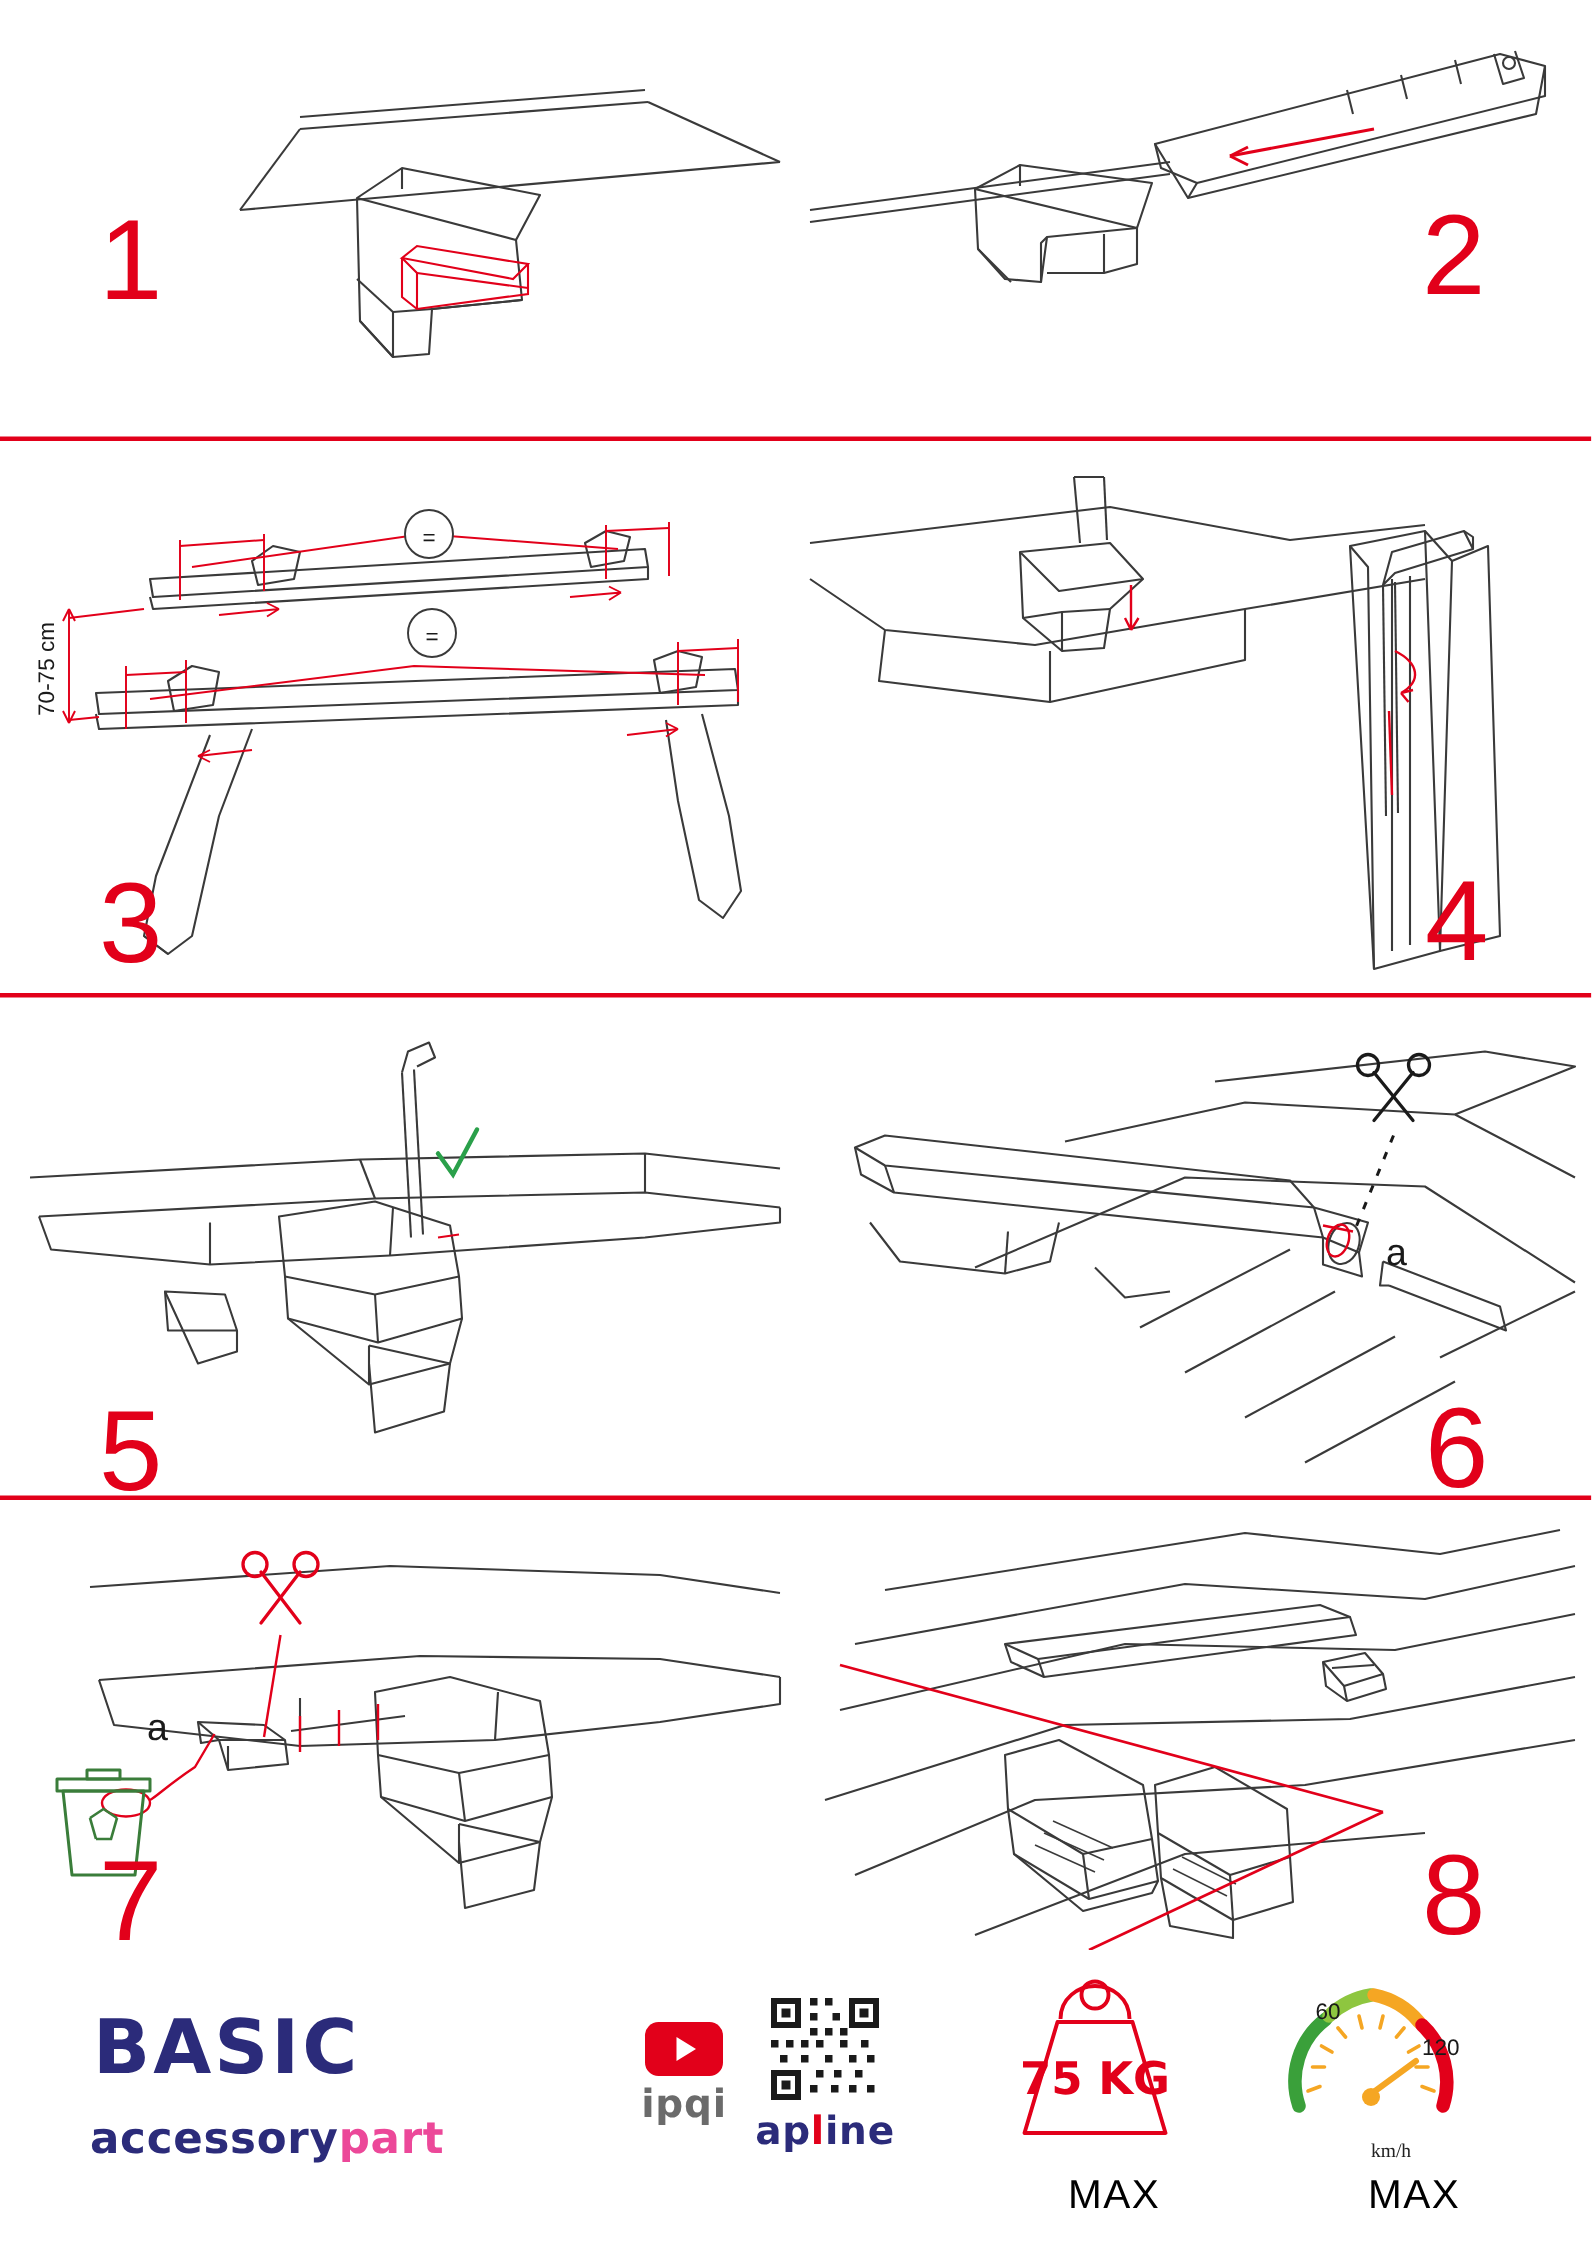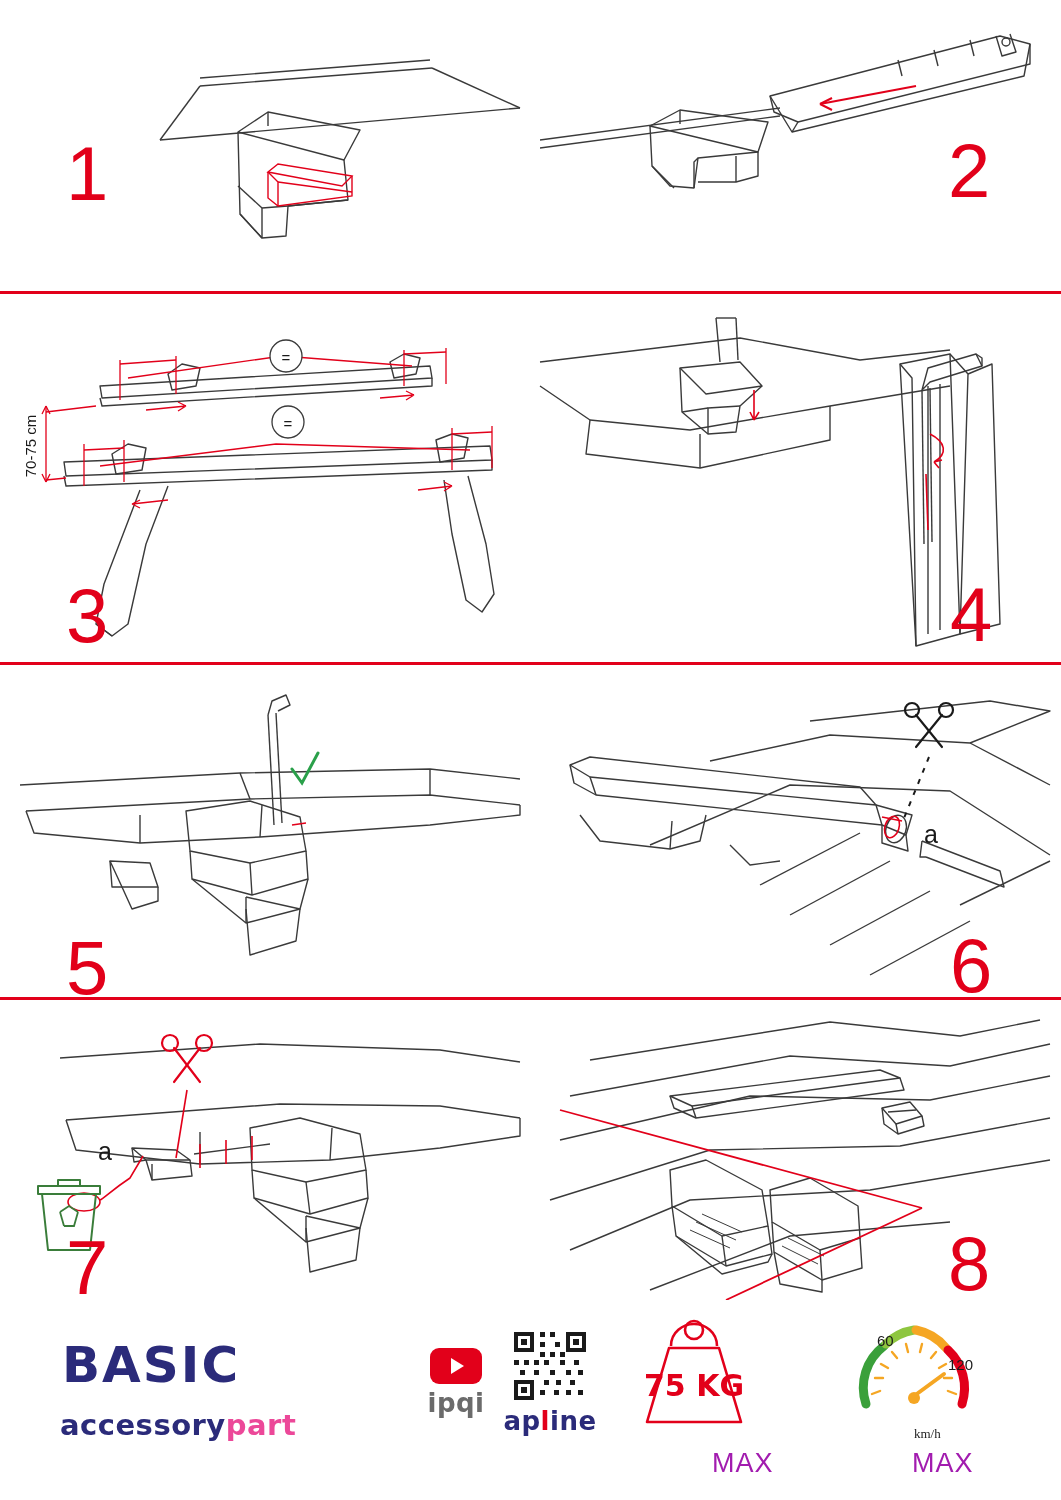--- a/index.html
+++ b/index.html
@@ -80,21 +80,21 @@
     font-size: 26px;
     color: #2b2b7a;
     letter-spacing: 0.5px;
   }
   .logo-caption .red { color: #e2001a; }
 
   .max-label {
     position: absolute;
     font-family: "Liberation Sans", sans-serif;
     font-size: 27px;
-    color: #a21caf;
+    color: #000000;
     letter-spacing: 1px;
   }
   .kmh-label {
     position: absolute;
     font-family: "Liberation Sans", sans-serif;
     font-size: 13px;
     color: #222;
   }
   .weight-text {
     font-family: "DejaVu Sans", sans-serif;
@@ -500,21 +500,21 @@
     </div>
 
     <div class="logo-block" style="left:388px;top:42px;width:136px;">
       <svg width="64" height="46" viewBox="0 0 64 46" style="margin:0 auto;">
         <rect x="6" y="6" width="52" height="36" rx="9" fill="#e2001a"></rect>
         <path d="M27 16 L40 24 L27 32 Z" fill="#ffffff"></path>
       </svg>
       <div class="logo-caption grey" style="color:#6b6b6b;">ipqi</div>
     </div>
 
-    <div class="logo-block" style="left:604px;top:10px;width:180px;text-align:center;">
+    <div class="logo-block" style="left:640px;top:10px;width:180px;text-align:center;">
       <svg width="130" height="130" viewBox="0 0 130 130" style="margin:0 auto;">
         <g fill="none" stroke="#e2001a" stroke-width="2.6" stroke-linejoin="round">
           <path d="M42 36 C42 22 54 14 65 14 C76 14 88 22 88 36"></path>
           <circle cx="65" cy="20" r="9"></circle>
           <path d="M40 38 L90 38 L112 112 L18 112 Z"></path>
         </g>
         <text x="65" y="86" text-anchor="middle" class="weight-text">75 KG</text>
       </svg>
     </div>
     <div class="max-label" style="left:712px;top:148px;">MAX</div>

